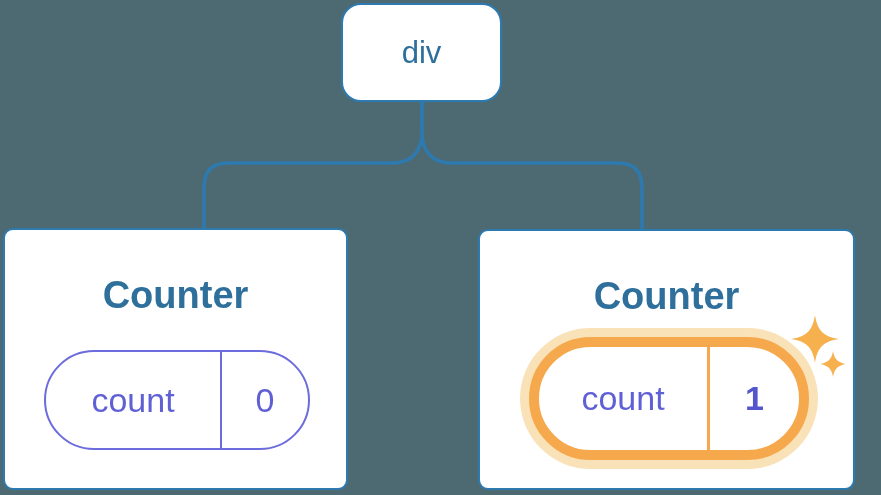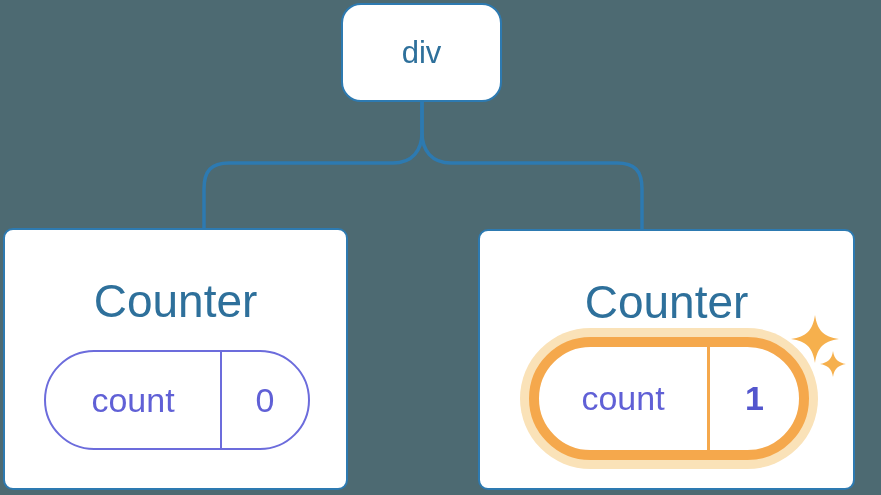--- a/index.html
+++ b/index.html
@@ -51,22 +51,22 @@
     border-radius:10px;
     box-sizing:border-box;
   }
   .card-left{left:3px;top:228px;width:345px;height:262px;}
   .card-right{left:478px;top:229px;width:377px;height:261px;}
   .card-title{
     position:absolute;
     left:0;top:44px;
     width:100%;
     text-align:center;
-    font-size:46px;
-    font-weight:400;
+    font-size:38px;
+    font-weight:700;
     color:var(--heading-blue);
   }
   .pill{
     position:absolute;
     box-sizing:border-box;
     display:flex;
     align-items:stretch;
     background:var(--card-bg);
     justify-content:flex-end;
   }

